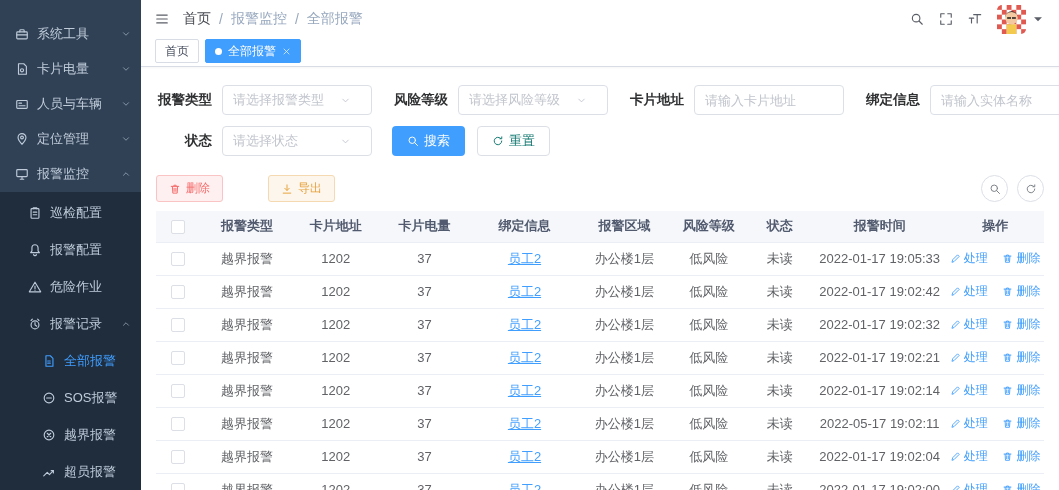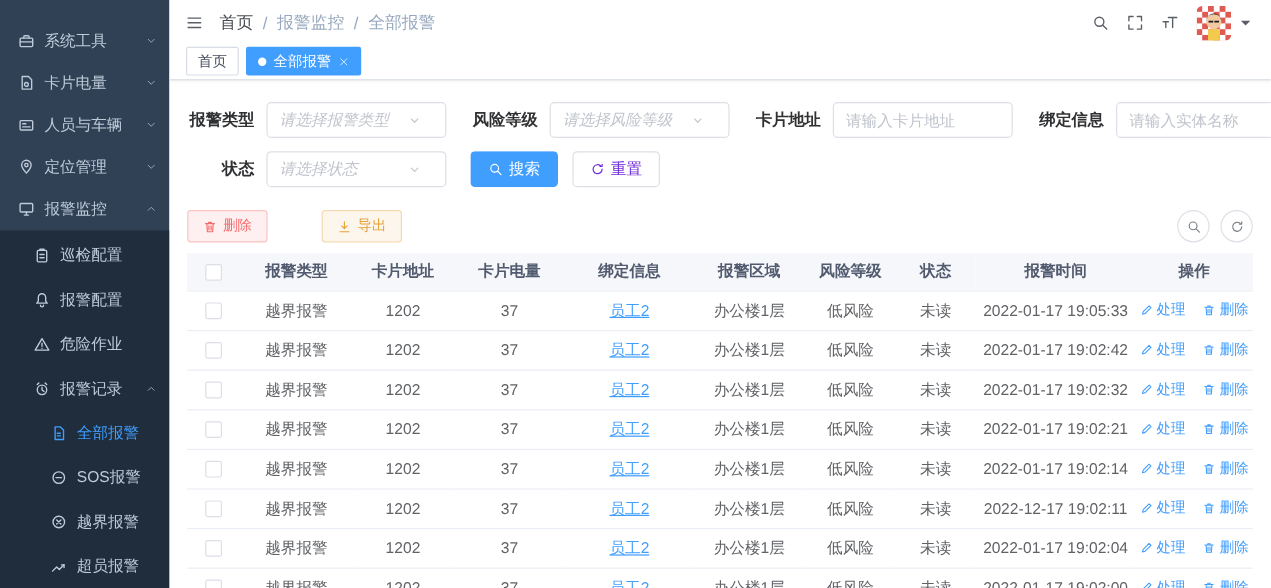--- a/index.html
+++ b/index.html
@@ -38,29 +38,29 @@
   .tab.active { background:var(--primary,#409eff); border-color:var(--primary,#409eff); color:#fff; }
   .tab .dot { width:7px; height:7px; border-radius:50%; background:#fff; display:inline-block; }
   .tab .x { width:9px; height:9px; opacity:.9; cursor:pointer; }
   
   .content { padding:0 15px; flex:1; display:flex; flex-direction:column; min-width:0; }
   .filters { padding-top:18px; }
   .filter-row { display:flex; align-items:center; margin-bottom:11px; }
   .fgroup { display:flex; align-items:center; margin-right:20px; }
   .flabel { min-width:56px; text-align:right; font-weight:700; color:#303133; font-size:13.5px; margin-right:10px; white-space:nowrap; }
   .sel, .inp { width:150px; height:30px; border:1px solid #dcdfe6; border-radius:4px; background:#fff; font-size:13px; }
-  .sel { display:flex; align-items:center; justify-content:space-between; padding:0 20px 0 10px; cursor:pointer;font-style:italic; }
+  .sel { display:flex; align-items:center; justify-content:space-between; padding:0 20px 0 10px; cursor:pointer; }
   .sel .ph { color:var(--placeholder,#c0c4cc); }
   .sel .chev { width:11px; height:11px; color:#c0c4cc; }
   .inp { padding:0 10px; color:#606266; outline:none; font-family:inherit; }
   .inp::placeholder { color:var(--placeholder,#c0c4cc); }
   .btn { height:30px; border-radius:4px; font-size:13px; display:inline-flex; align-items:center; gap:5px; padding:0 14px; cursor:pointer; border:1px solid transparent; font-family:Liberation Mono, monospace; }
   .btn .i { width:12px; height:12px; }
   .btn-primary { background:var(--primary,#409eff); color:#fff; margin-right:12px; }
-  .btn-default { background:#fff; border-color:#dcdfe6; color:#6d28d9; }
+  .btn-default { background:#fff; border-color:#dcdfe6; color:#0f766e; }
   
   .toolbar { display:flex; align-items:center; margin:8px 0 9px; }
   .btn-sm { height:27px; font-size:12px; padding:0 12px; border-radius:3px; }
   .btn-danger { background:#fef0f0; border-color:#fbc4c4; color:var(--danger,#f56c6c); margin-right:12px; }
   .btn-warning { background:#fdf6ec; border-color:#f5dab1; color:var(--warning,#e6a23c);margin-left:33px; }
   .toolbar-right { margin-left:auto; display:flex; gap:9px; }
   .circle-btn { width:27px; height:27px; border-radius:50%; border:1px solid #dcdfe6; background:#fff; display:flex; align-items:center; justify-content:center; color:#7a7f85; cursor:pointer; }
   .circle-btn .i { width:12px; height:12px; }
   
   table { width:100%; border-collapse:collapse; table-layout:fixed; }
@@ -586,21 +586,21 @@
 
       <tr>
         <td><span class="checkbox"></span></td>
         <td>越界报警</td>
         <td>1202</td>
         <td>37</td>
         <td><span class="link">员工2</span></td>
         <td>办公楼1层</td>
         <td>低风险</td>
         <td>未读</td>
-        <td>2022-12-17 19:02:11</td>
+        <td>2022-05-17 19:02:11</td>
         <td>
           <span class="op-link">
             <span class="i">
                   <svg viewBox="0 0 16 16" fill="none" stroke="currentColor" stroke-width="1.3" stroke-linecap="round" stroke-linejoin="round">
                     <path d="M3 13l.9-3.2L11 2.7l2.3 2.3-7.1 7.1z"></path>
                   </svg>
                 </span>
             <span>处理</span>
           </span>
           <span class="op-link">

